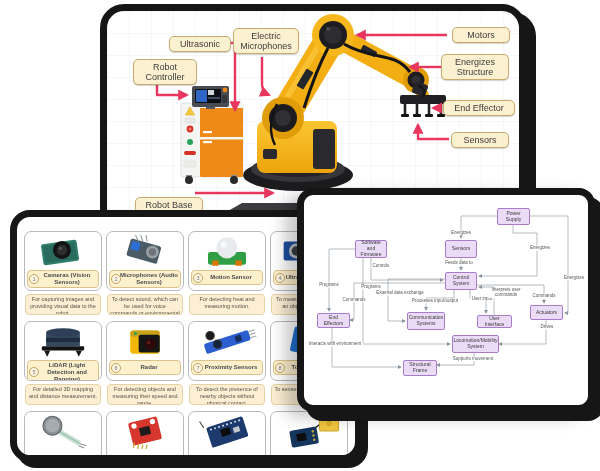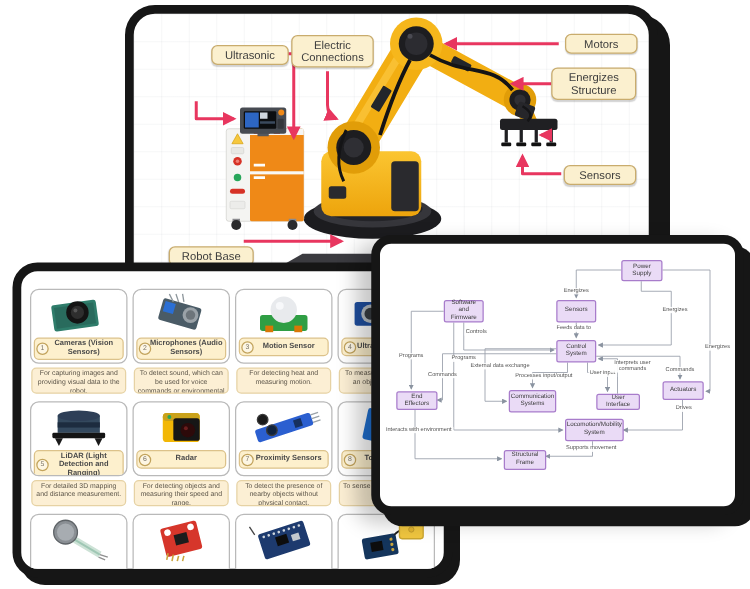--- a/index.html
+++ b/index.html
@@ -167,23 +167,25 @@
         <path d="M50 70 V84 H80" marker-end="url(#ap)"></path>
         <path d="M340 24 H250" marker-end="url(#ap)"></path>
         <path d="M334 56 H303" marker-end="url(#ap)"></path>
         <path d="M334 97 H326" marker-end="url(#ap)"></path>
         <path d="M342 128 H311 V114" marker-end="url(#ap)"></path>
         <path d="M88 182 H166" marker-end="url(#ap)"></path>
       </g>
     </svg>
 
     <div class="rlabel" style="left:62px;top:25px;width:54px">Ultrasonic</div>
-    <div class="rlabel" style="left:126px;top:17px;width:58px">Electric Connections</div>
+    <div class="rlabel" style="left:126px;top:17px;width:58px">Electric Microphones</div>
+    <div class="rlabel" style="left:26px;top:48px;width:56px">Robot Controller</div>
     <div class="rlabel" style="left:345px;top:16px;width:50px">Motors</div>
     <div class="rlabel" style="left:334px;top:43px;width:60px">Energizes Structure</div>
+    <div class="rlabel" style="left:336px;top:89px;width:64px">End Effector</div>
     <div class="rlabel" style="left:344px;top:121px;width:50px">Sensors</div>
     <div class="rlabel" style="left:28px;top:186px;width:60px">Robot Base</div>
   </section>
 
   <section class="card card-b">
     <div class="sgrid">
 
       <div>
         <div class="tile">
           <svg class="timg" viewBox="0 0 72 34">

